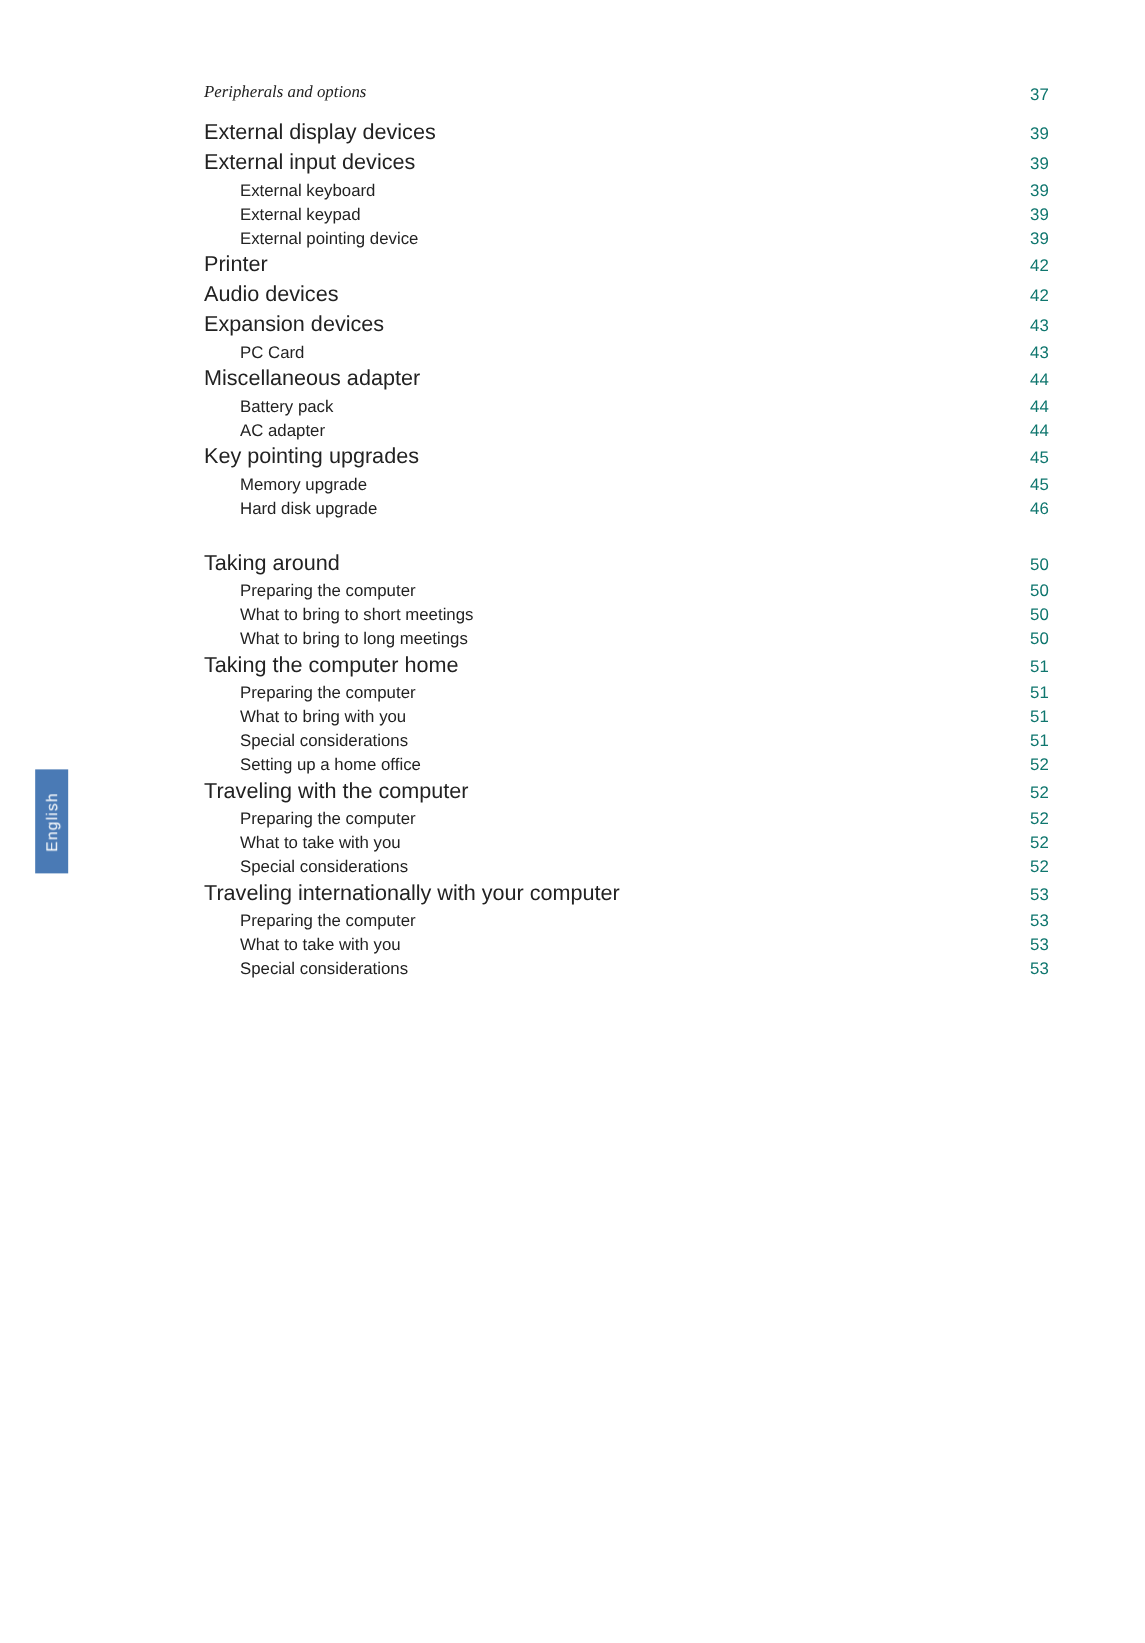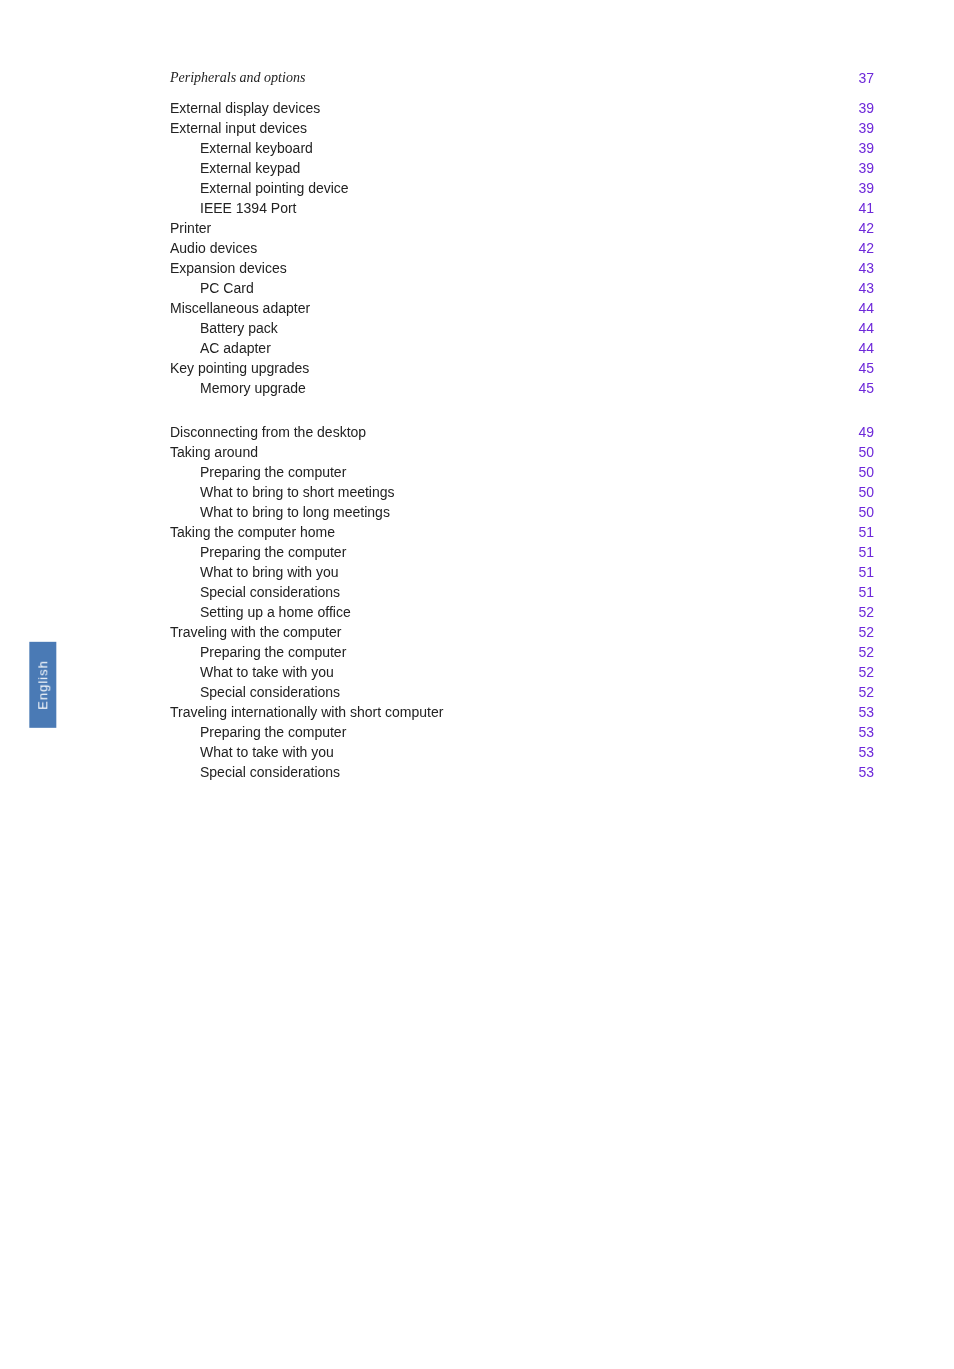--- a/index.html
+++ b/index.html
@@ -44,28 +44,28 @@
       gap: 24px;
     }
 
     .toc-entry .title {
       font-size: 14px;
       color: #222;
     }
 
     .toc-entry .page-num {
       font-size: 14px;
-      color: #6d28d9;
+      color: #0f766e;
       min-width: 30px;
       text-align: right;
     }
 
     .toc-entry.level1 .title {
       font-weight: normal;
-      font-size: 14px;
+      font-size: 18px;
     }
 
     .toc-entry.level2 .title {
       padding-left: 30px;
       font-size: 14px;
     }
 
     .section-header {
       font-size: 20px;
       font-family: Georgia, 'Times New Roman', serif;
@@ -103,24 +103,20 @@
         <span class="page-num">39</span>
       </div>
       <div class="toc-entry level2">
         <span class="title">External keypad</span>
         <span class="page-num">39</span>
       </div>
       <div class="toc-entry level2">
         <span class="title">External pointing device</span>
         <span class="page-num">39</span>
       </div>
-      <div class="toc-entry level2">
-        <span class="title">IEEE 1394 Port</span>
-        <span class="page-num">41</span>
-      </div>
       <div class="toc-entry level1">
         <span class="title">Printer</span>
         <span class="page-num">42</span>
       </div>
       <div class="toc-entry level1">
         <span class="title">Audio devices</span>
         <span class="page-num">42</span>
       </div>
       <div class="toc-entry level1">
         <span class="title">Expansion devices</span>
@@ -143,26 +139,26 @@
         <span class="page-num">44</span>
       </div>
       <div class="toc-entry level1">
         <span class="title">Key pointing upgrades</span>
         <span class="page-num">45</span>
       </div>
       <div class="toc-entry level2">
         <span class="title">Memory upgrade</span>
         <span class="page-num">45</span>
       </div>
+      <div class="toc-entry level2">
+        <span class="title">Hard disk upgrade</span>
+        <span class="page-num">46</span>
+      </div>
       <div class="section-spacer"></div>
       <div class="toc-entry level1">
-        <span class="title">Disconnecting from the desktop</span>
-        <span class="page-num">49</span>
-      </div>
-      <div class="toc-entry level1">
         <span class="title">Taking around</span>
         <span class="page-num">50</span>
       </div>
       <div class="toc-entry level2">
         <span class="title">Preparing the computer</span>
         <span class="page-num">50</span>
       </div>
       <div class="toc-entry level2">
         <span class="title">What to bring to short meetings</span>
         <span class="page-num">50</span>
@@ -201,21 +197,21 @@
       </div>
       <div class="toc-entry level2">
         <span class="title">What to take with you</span>
         <span class="page-num">52</span>
       </div>
       <div class="toc-entry level2">
         <span class="title">Special considerations</span>
         <span class="page-num">52</span>
       </div>
       <div class="toc-entry level1">
-        <span class="title">Traveling internationally with short computer</span>
+        <span class="title">Traveling internationally with your computer</span>
         <span class="page-num">53</span>
       </div>
       <div class="toc-entry level2">
         <span class="title">Preparing the computer</span>
         <span class="page-num">53</span>
       </div>
       <div class="toc-entry level2">
         <span class="title">What to take with you</span>
         <span class="page-num">53</span>
       </div>

